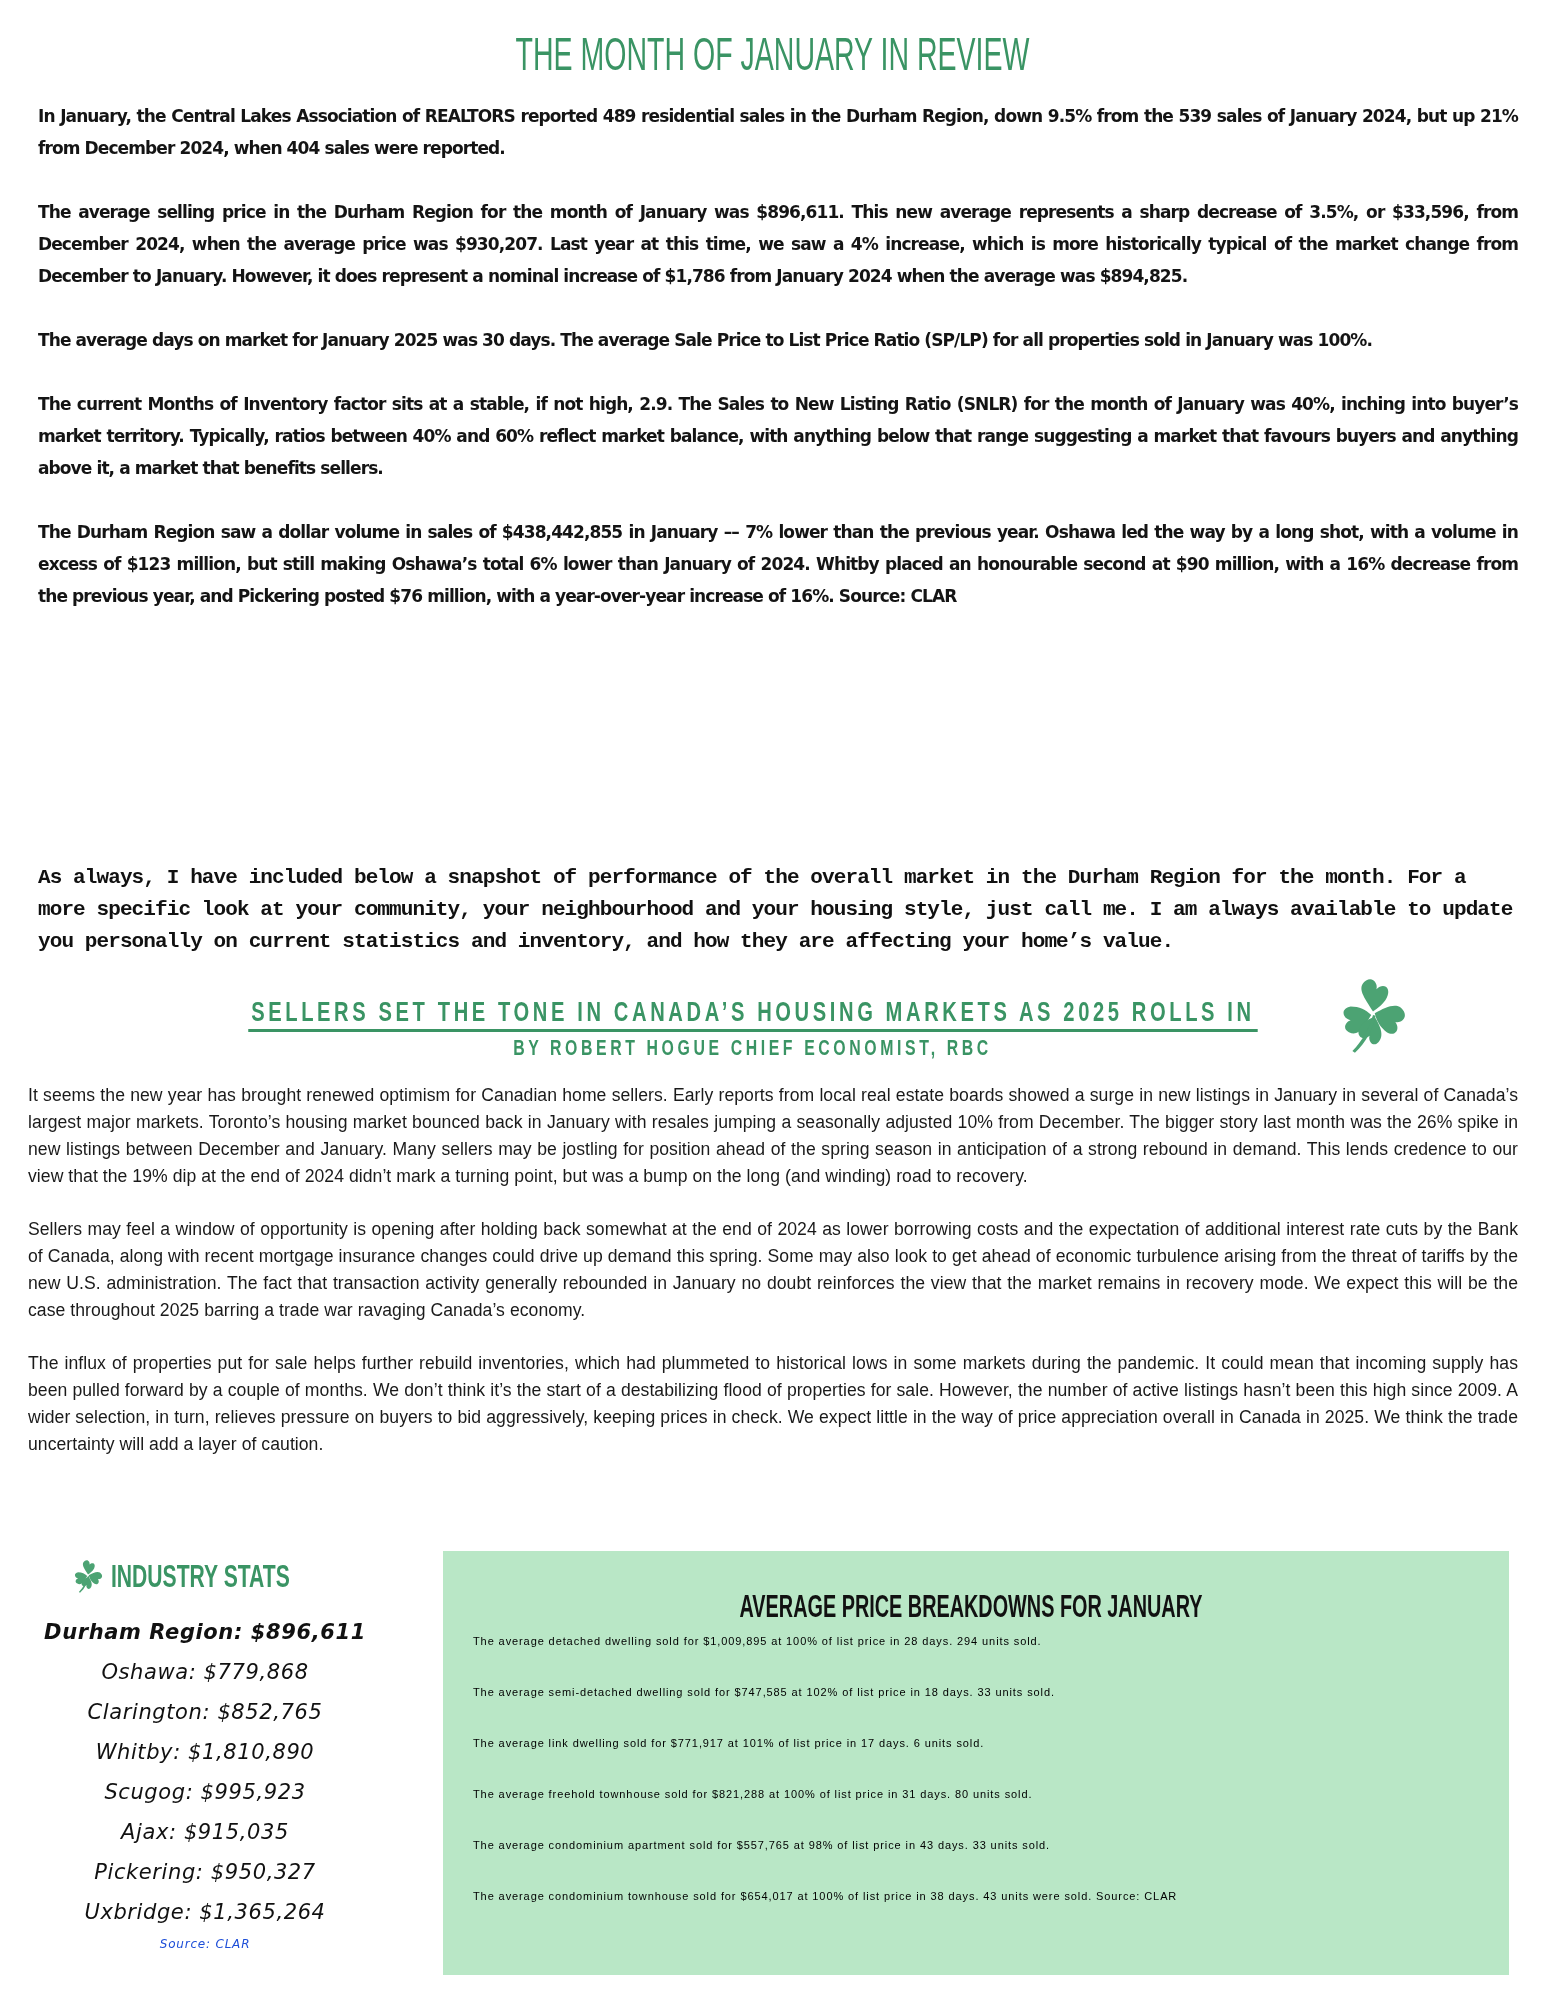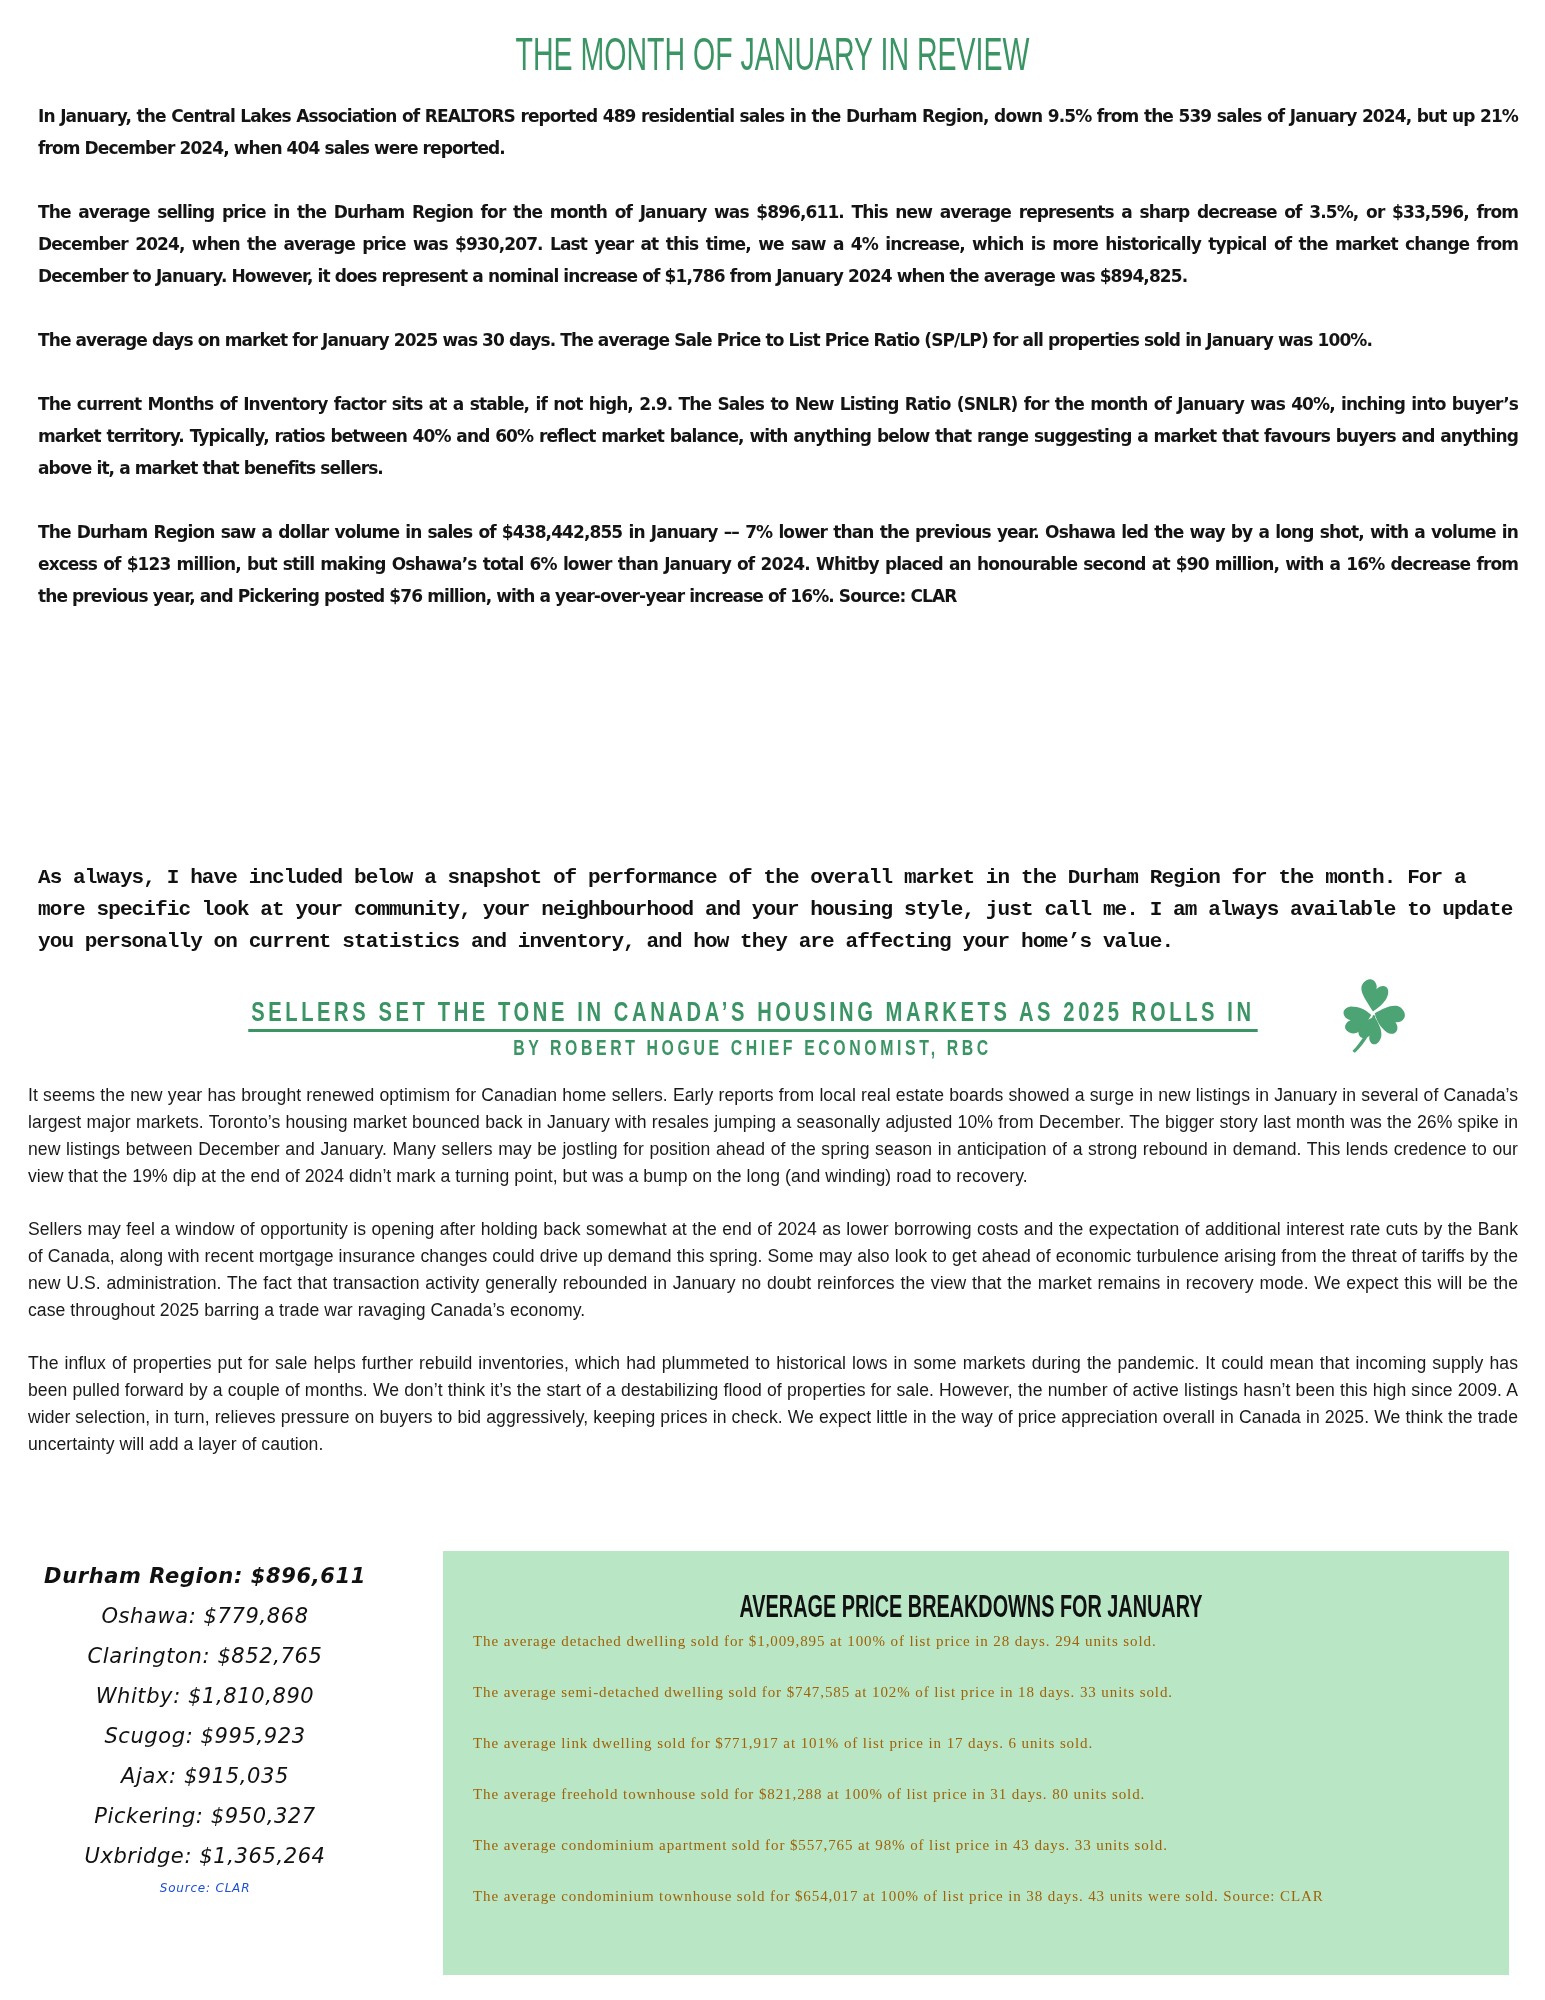--- a/index.html
+++ b/index.html
@@ -152,25 +152,25 @@
       font-size: 31px;
       font-weight: bold;
       color: #111;
       transform: scaleX(0.64);
       line-height: 40px;
       margin-top: 20px;
       white-space: nowrap;
     }
     .breakdown-list { list-style: none; margin-top: 2px; }
     .breakdown-list li {
-      font-family: Liberation Serif, serif;
-      font-size: 15px;
+      font-family: Liberation Sans, sans-serif;
+      font-size: 11px;
       line-height: 25px;
       letter-spacing: 0.9px;
-      color: #a16207;
+      color: #000000;
       margin-bottom: 26px;
     }
   </style>
 </head>
 <body>
 
 <h1 class="main-title">THE MONTH OF JANUARY IN REVIEW</h1>
 
 <section class="review">
   <p>In January, the Central Lakes Association of REALTORS reported 489 residential sales in the Durham Region, down 9.5% from the 539 sales of January 2024, but up 21% from December 2024, when 404 sales were reported.</p>
@@ -197,20 +197,32 @@
   </g>
 </svg>
 
 <section class="article-body">
   <p>It seems the new year has brought renewed optimism for Canadian home sellers.  Early reports from local real estate boards showed a surge in new listings in January in several of Canada’s largest major markets.  Toronto’s housing market bounced back in January with resales jumping a seasonally adjusted 10% from December.  The bigger story last month was the 26% spike in new listings between December and January.  Many sellers may be jostling for position ahead of the spring season in anticipation of a strong rebound in demand.  This lends credence to our view that the 19% dip at the end of 2024 didn’t mark a turning point, but was a bump on the long (and winding) road to recovery.</p>
   <p>Sellers may feel a window of opportunity is opening after holding back somewhat at the end of 2024 as lower borrowing costs and the expectation of additional interest rate cuts by the Bank of Canada, along with recent mortgage insurance changes could drive up demand this spring.  Some may also look to get ahead of economic turbulence arising from the threat of tariffs by the new U.S. administration.  The fact that transaction activity generally rebounded in January no doubt reinforces the view that the market remains in recovery mode.  We expect this will be the case throughout 2025 barring a trade war ravaging Canada’s economy.</p>
   <p>The influx of properties put for sale helps further rebuild inventories, which had plummeted to historical lows in some markets during the pandemic.  It could mean that incoming supply has been pulled forward by a couple of months.  We don’t think it’s the start of a destabilizing flood of properties for sale.  However, the number of active listings hasn’t been this high since 2009. A wider selection, in turn, relieves pressure on buyers to bid aggressively, keeping prices in check.  We expect little in the way of price appreciation overall in Canada in 2025. We think the trade uncertainty will add a layer of caution.</p>
 </section>
 
 <section class="stats">
+  <div class="stats-header">
+    <svg class="clover-small" viewBox="0 0 100 100">
+      <g fill="#4ca373">
+        <path d="M50 46 C40 30 30 18 42 10 C50 5 56 14 54 20 C62 12 72 18 66 30 C62 38 55 42 50 46Z"></path>
+        <path d="M52 48 C66 40 80 34 86 46 C90 54 82 60 76 58 C82 66 76 76 66 70 C58 64 54 56 52 48Z"></path>
+        <path d="M48 50 C40 62 34 76 22 70 C14 66 18 58 24 56 C14 54 12 42 24 40 C34 40 42 44 48 50Z"></path>
+        <path d="M52 52 C58 62 64 74 56 82 C50 88 44 80 46 74 C40 80 30 76 34 66 C38 58 46 54 52 52Z"></path>
+        <path d="M50 50 C46 64 38 80 26 92 L29 94 C42 82 50 66 53 51Z"></path>
+      </g>
+    </svg>
+    <span class="stats-title">INDUSTRY STATS</span>
+  </div>
   <ul class="stats-list">
     <li class="primary">Durham Region: $896,611</li>
     <li>Oshawa: $779,868</li>
     <li>Clarington: $852,765</li>
     <li>Whitby: $1,810,890</li>
     <li>Scugog: $995,923</li>
     <li>Ajax: $915,035</li>
     <li>Pickering: $950,327</li>
     <li>Uxbridge: $1,365,264</li>
   </ul>

